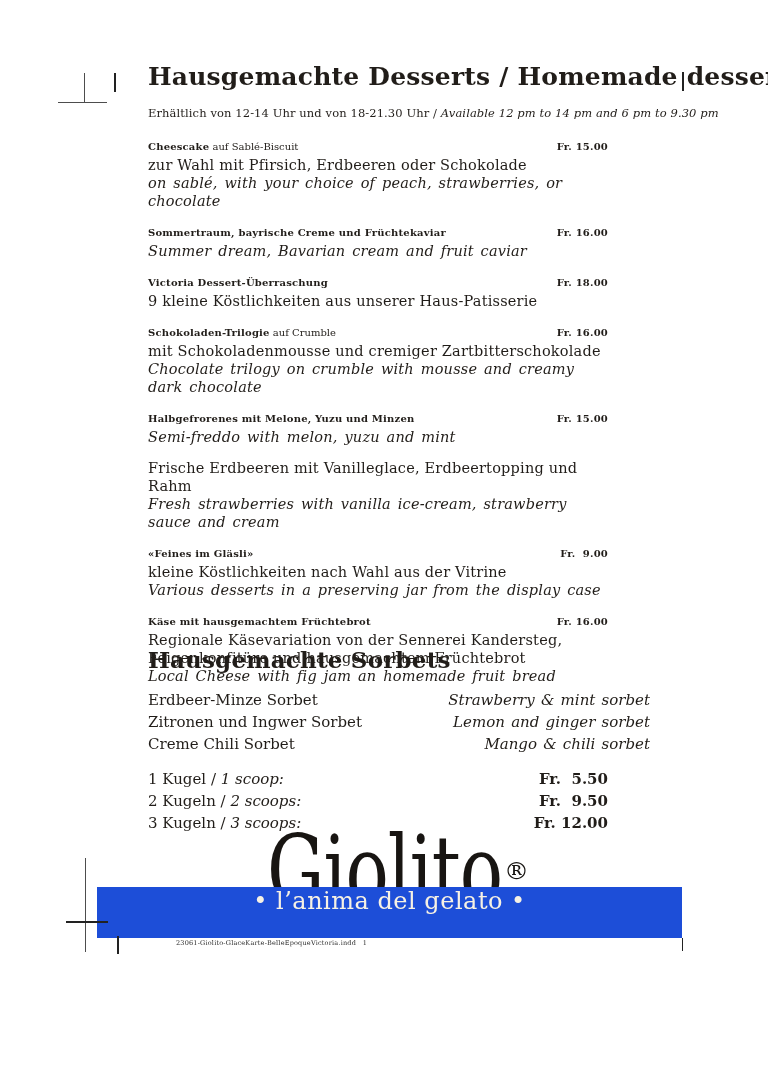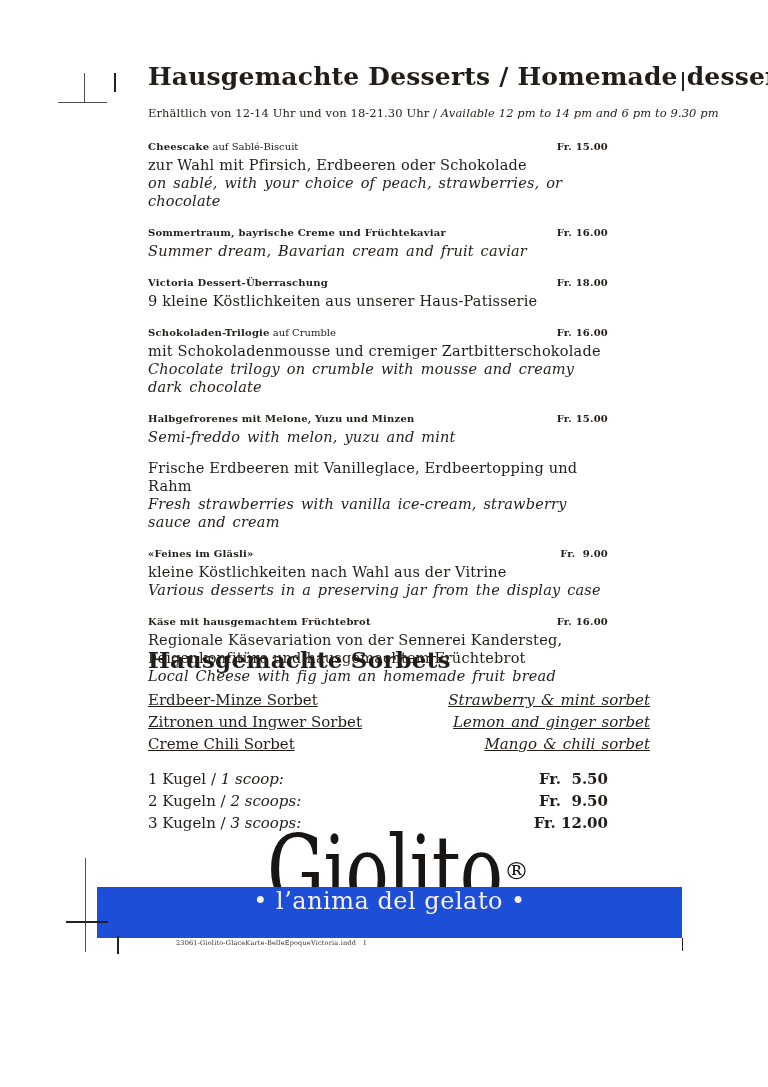--- a/index.html
+++ b/index.html
@@ -26,21 +26,21 @@
   .item-name b{font-weight:700;letter-spacing:0.2px;}
   .name-rest{font-weight:400;}
   .item-price{font-weight:700;white-space:pre;letter-spacing:0.2px;}
   .d-line{font-size:14.5px;line-height:18px;letter-spacing:0.2px;}
   .d-line.it{font-style:italic;word-spacing:2px;}
 
   
   .sorbets{position:absolute;left:148px;top:646px;width:502px;}
   .sorbets-title{font-size:23px;line-height:28px;font-weight:700;letter-spacing:0.2px;}
   .flavors{margin-top:15px;}
-  .flavor-row{display:flex;justify-content:space-between;font-size:15px;line-height:22px;text-decoration:underline;}
+  .flavor-row{display:flex;justify-content:space-between;font-size:15px;line-height:22px;}
   .flavor-en{font-style:italic;word-spacing:1.5px;}
   .scoops{width:460px;margin-top:13px;}
   .scoop-row{display:flex;justify-content:space-between;font-size:15px;line-height:22px;align-items:center;}
   .scoop-label .it{font-style:italic;}
   .scoop-price{font-weight:700;white-space:pre;}
 
   
   .brand{position:absolute;left:14px;top:848px;width:768px;text-align:center;z-index:1;white-space:nowrap;}
   .brand-text{display:inline-block;font-size:72px;line-height:72px;letter-spacing:-1px;
     transform:scaleY(1.35);transform-origin:50% 100%;color:#181512;}

